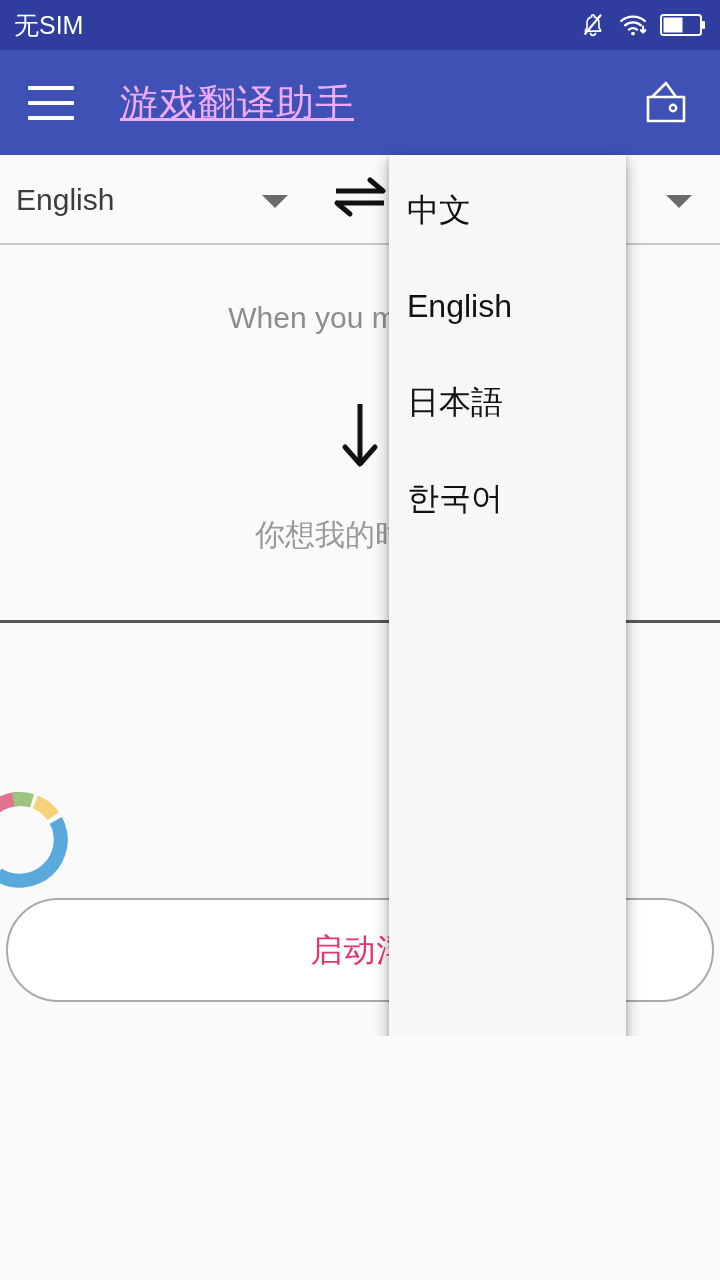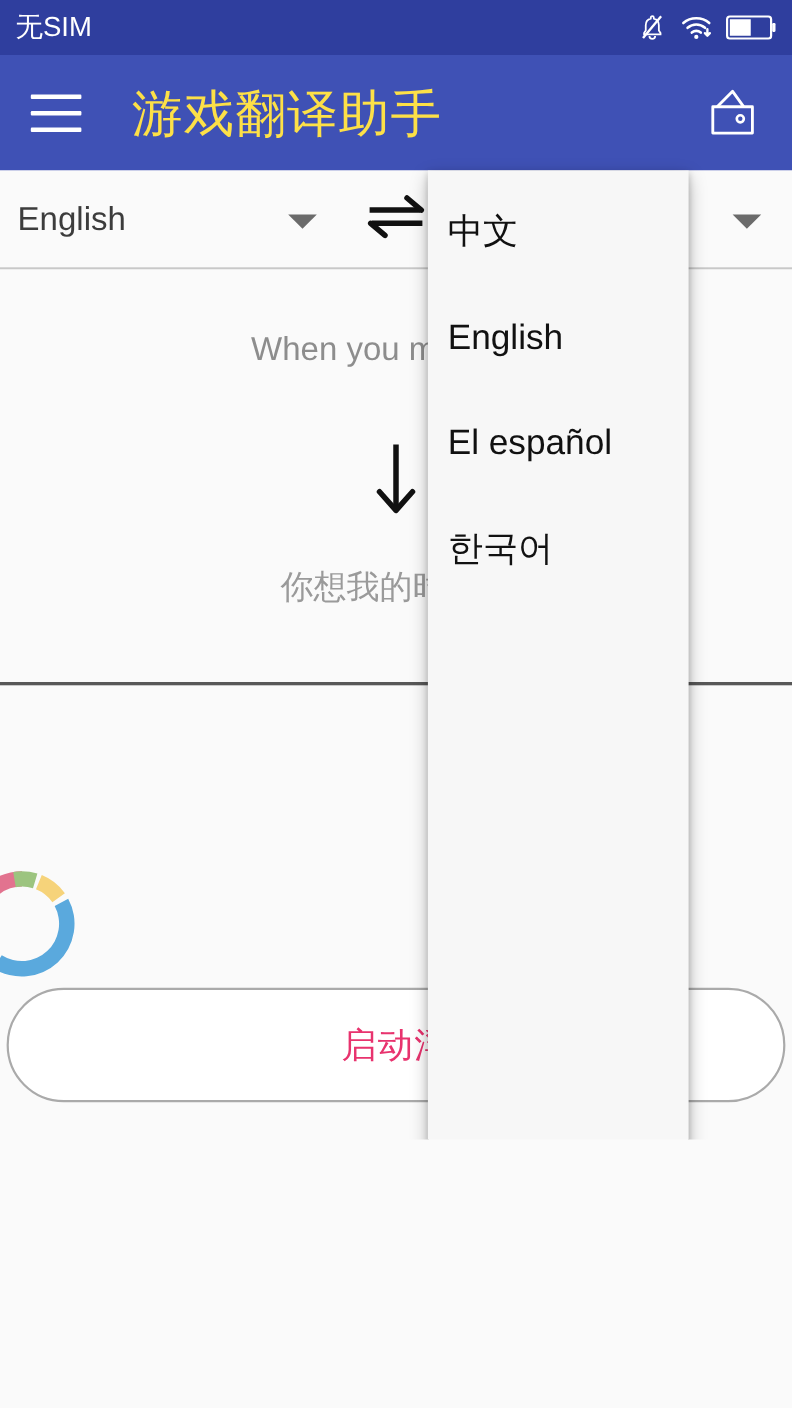--- a/index.html
+++ b/index.html
@@ -76,25 +76,26 @@
     cursor: pointer;
   }
   .menu-icon span {
     display: block;
     height: 4px;
     width: 100%;
     background: #ffffff;
     border-radius: 1px;
   }
   .app-title {
-    color: #fde047;
-    font-size: 46px;
+    color: #f0abfc;
+    font-size: 38px;
     font-weight: 400;
     letter-spacing: 1px;
     line-height: 1;
+    text-decoration: underline;
   }
   .wallet-icon {
     margin-left: auto;
     width: 52px;
     height: 52px;
   }
 
   
   .lang-bar {
     position: absolute;
@@ -344,18 +345,18 @@
   </div>
 
   <div class="float-btn">
     <span class="float-btn-label">启动浮</span>
   </div>
 
   <div class="dropdown">
     <div class="dropdown-list">
       <div class="dropdown-item">中文</div>
       <div class="dropdown-item">English</div>
-      <div class="dropdown-item">El español</div>
+      <div class="dropdown-item">日本語</div>
       <div class="dropdown-item">한국어</div>
     </div>
   </div>
 
 </div>
 
 </body></html>

